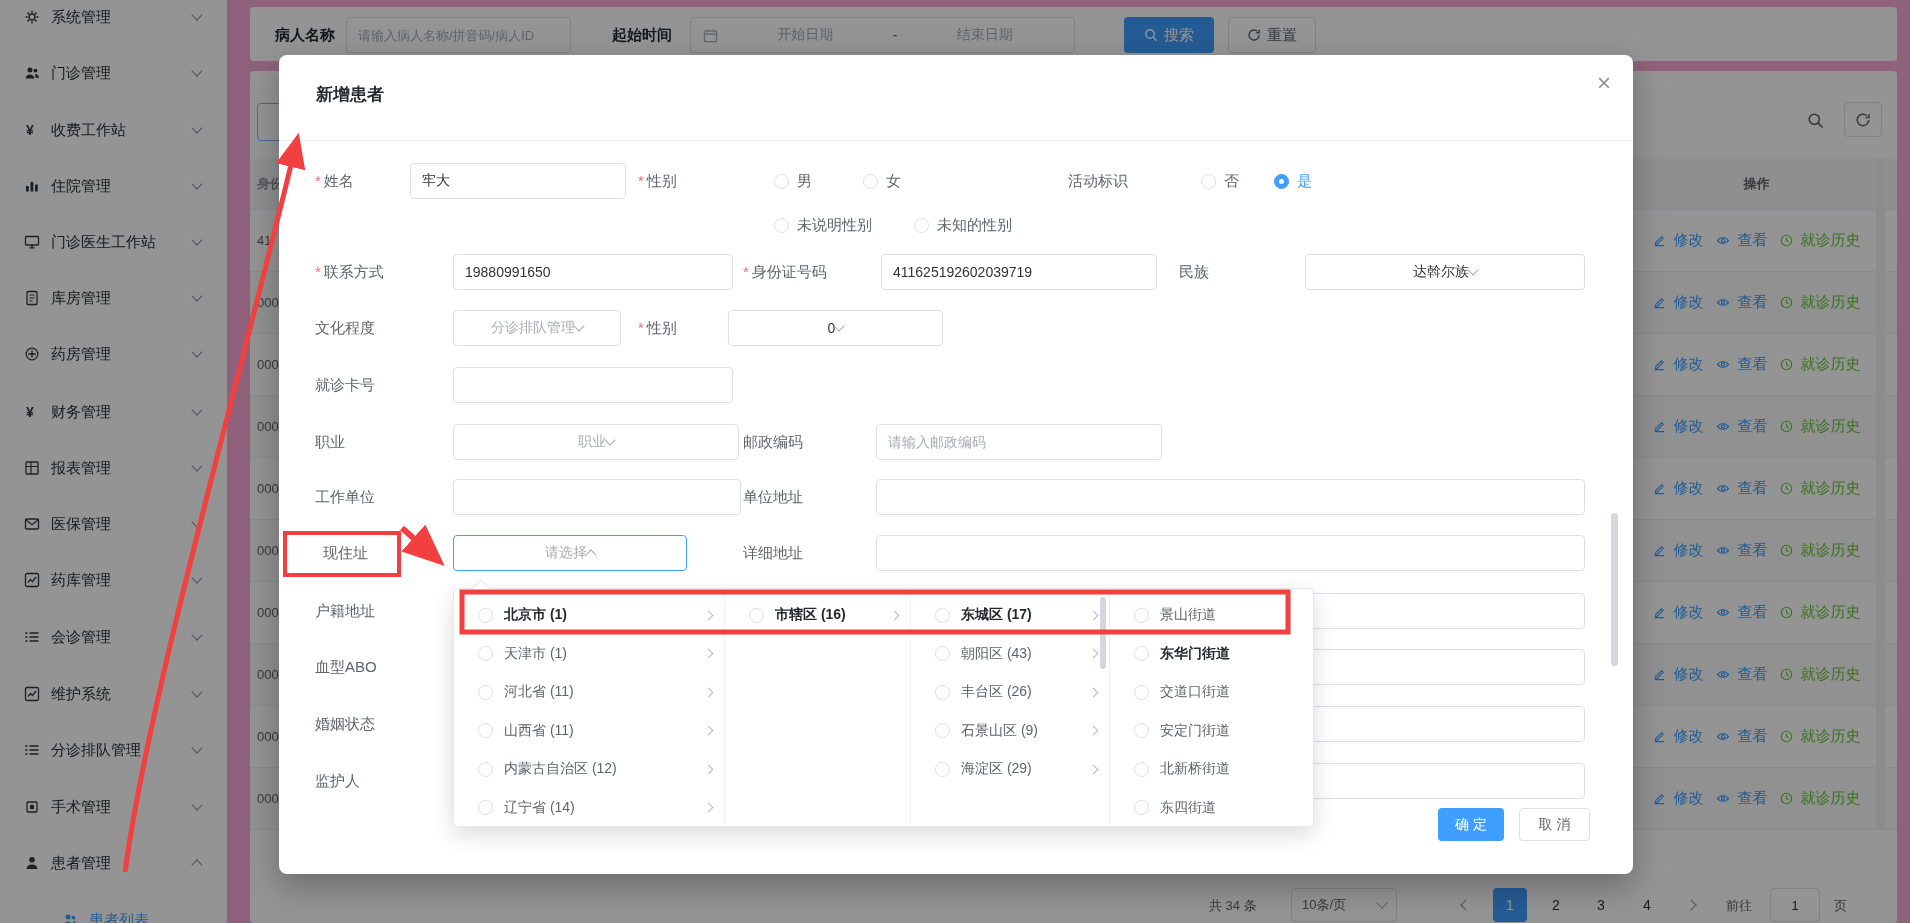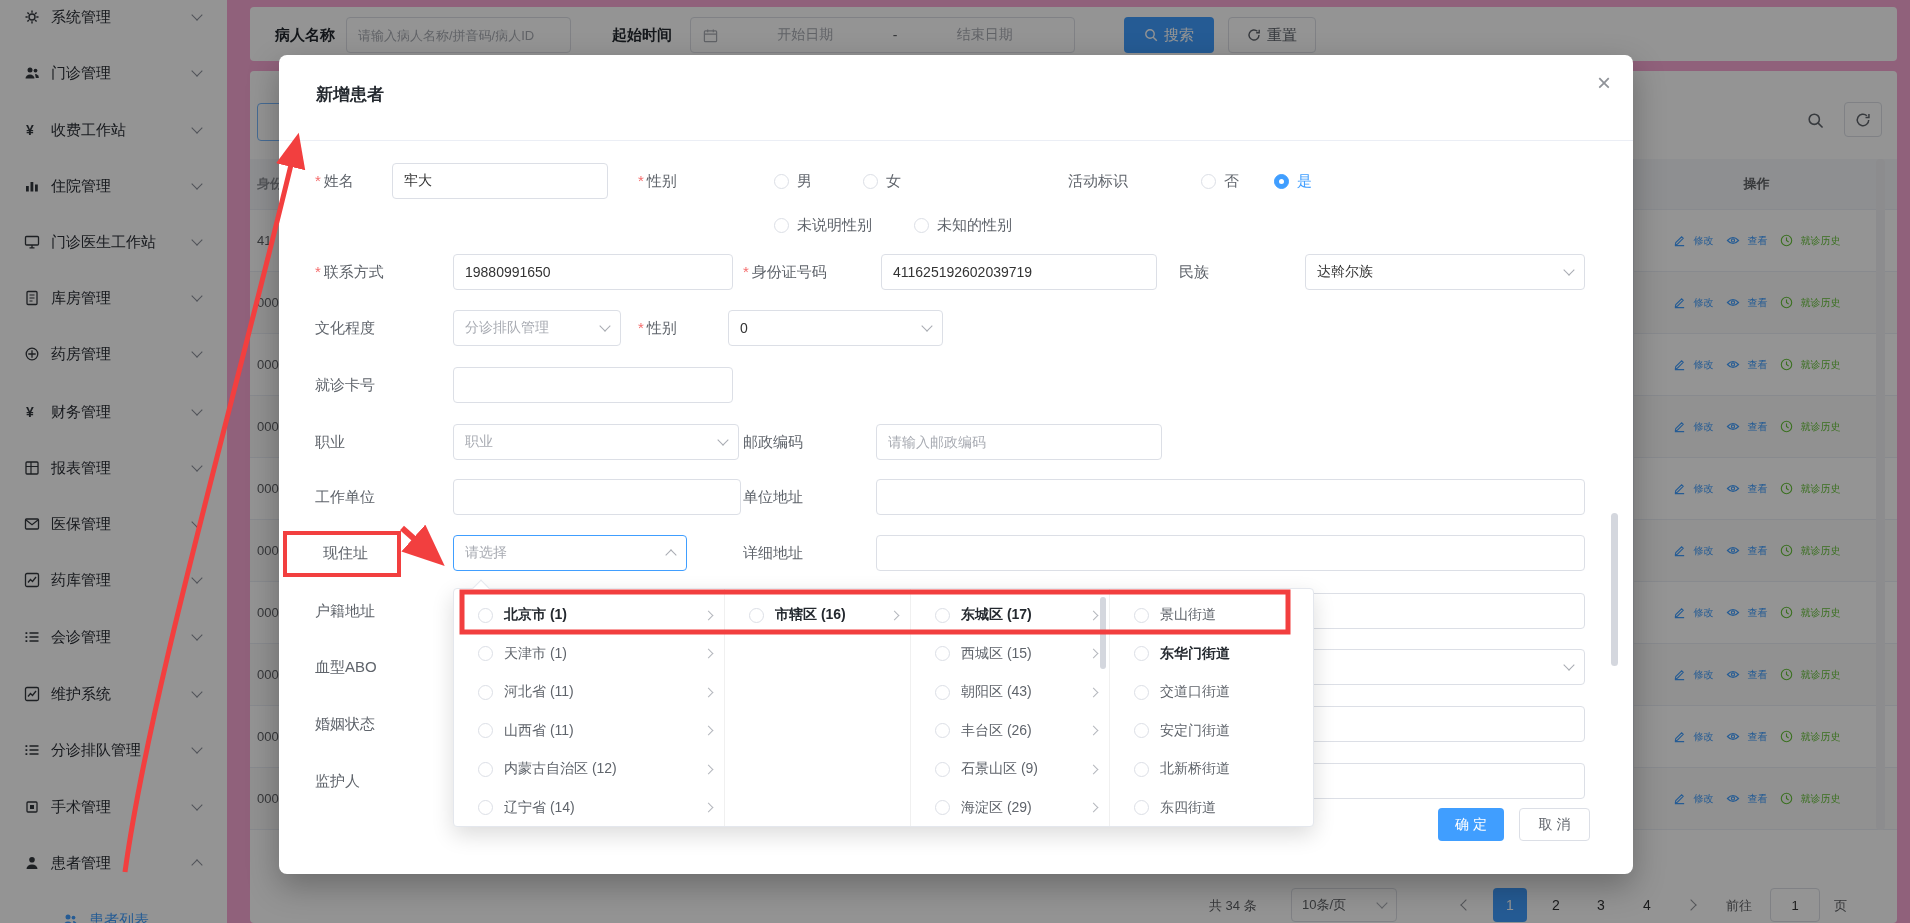--- a/index.html
+++ b/index.html
@@ -12,21 +12,21 @@
 .s-item{position:absolute;left:0;width:227px;height:30px;display:flex;align-items:center;padding-left:24px;color:#2b2f36;font-size:15px;cursor:pointer}
 .s-item svg{flex:0 0 16px;margin-right:11px}
 .s-lb{flex:1;white-space:nowrap}
 .chv{width:8px;height:8px;border-right:1.5px solid #8a8f99;border-bottom:1.5px solid #8a8f99;transform:rotate(45deg);margin-right:26px;margin-top:-4px}
 .chv.up{transform:rotate(225deg);margin-top:4px}
 
 .card{position:absolute;background:#fff;border-radius:4px}
 
 .fin{position:absolute;height:36px;border:1px solid #dcdfe6;border-radius:4px;font-size:14px;color:#333;padding:0 11px;background:#fff;outline:none;font-family:inherit}
 input.fin::placeholder{color:#a8abb2}
-.fsel{position:absolute;height:36px;border:1px solid #dcdfe6;border-radius:4px;background:#fff;display:flex;align-items:center;justify-content:space-between;padding:0 11px;font-size:14px;color:#333;cursor:pointer}
+.fsel{position:absolute;height:36px;border:1px solid #dcdfe6;border-radius:4px;background:#fff;display:flex;align-items:center;justify-content:center;padding:0 11px;font-size:14px;color:#333;cursor:pointer}
 .ph{color:#a8abb2}
 .dchv{width:8px;height:8px;border-right:1.4px solid #a8abb2;border-bottom:1.4px solid #a8abb2;transform:rotate(45deg);margin-top:-4px;flex:0 0 8px}
 .dchv.up{transform:rotate(225deg);margin-top:4px}
 .btn{position:absolute;display:flex;align-items:center;justify-content:center;gap:6px;border-radius:4px;font-size:15px;cursor:pointer}
 
 .flb{position:absolute;height:36px;line-height:36px;font-size:15px;color:#5f646b;white-space:nowrap}
 .star{color:#f56c6c;margin-right:3px}
 .radio-row{position:absolute;height:36px;display:flex;align-items:center;gap:8px;font-size:15px;color:#5f646b;cursor:pointer;white-space:nowrap}
 .rc{width:15px;height:15px;border:1px solid #dcdfe6;border-radius:50%;background:#fff;flex:0 0 15px}
 .rc.on{background:#409eff;border-color:#409eff;position:relative}
@@ -37,21 +37,21 @@
 
 .cpanel{position:absolute;left:174px;top:533px;width:861px;height:239px;background:#fff;border:1px solid #e4e7ed;border-radius:4px;box-shadow:0 8px 22px rgba(0,0,0,.14)}
 .ccol{position:absolute;top:0;height:100%;padding-top:7px}
 .citem{height:38.5px;display:flex;align-items:center;padding:0 12px 0 24px;font-size:14px;color:#5f646b;cursor:pointer}
 .crc{width:15px;height:15px;border:1px solid #dcdfe6;border-radius:50%;margin-right:11px;flex:0 0 15px;background:#fff}
 .ct{flex:1;white-space:nowrap}
 .citem.selp{font-weight:bold;color:#24292f}
 .rchv{width:7px;height:7px;border-top:1.5px solid #b4b7bd;border-right:1.5px solid #b4b7bd;transform:rotate(45deg);flex:0 0 7px}
 .cnotch{position:absolute;left:196px;top:527px;width:12px;height:12px;background:#fff;border-left:1px solid #e4e7ed;border-top:1px solid #e4e7ed;transform:rotate(45deg)}
 
-.alink{display:inline-flex;align-items:center;gap:8px;font-size:10px;cursor:pointer;white-space:nowrap}
+.alink{display:inline-flex;align-items:center;gap:8px;font-size:15px;cursor:pointer;white-space:nowrap}
 .pgbtn{position:absolute;width:34px;height:34px;display:flex;align-items:center;justify-content:center;font-size:14px;color:#303133;cursor:pointer;border-radius:4px}
 .pgbtn.on{background:#409eff;color:#fff}
 .anno{position:absolute;left:0;top:0;z-index:90;pointer-events:none}
 </style>
 </head>
 <body>
 
 <div class="stage">
 
   <div class="sidebar">
@@ -531,21 +531,21 @@
   <span class="abs" style="left:1834px;top:897px;font-size:13px;color:#606266">页</span>
 
   <div class="dim"></div>
 
   <div class="modal">
     <span class="abs" style="left:37px;top:28px;font-size:17px;font-weight:bold;color:#24292f">新增患者</span>
     <span class="abs" style="left:1318px;top:16px;font-size:24px;color:#909399;cursor:pointer;line-height:1">×</span>
     <div class="abs" style="left:0;top:85px;width:1354px;height:1px;background:#ebeef5"></div>
 
     <span class="flb" style="left:36px;top:108px"><span class="star">*</span><span>姓名</span></span>
-    <input class="fin" style="left: 113px; top: 108px; width: 216px;" value="牢大">
+    <input class="fin" style="left: 131px; top: 108px; width: 216px;" value="牢大">
     <span class="flb" style="left:359px;top:108px"><span class="star">*</span><span>性别</span></span>
     <div class="radio-row" style="left:495px;top:108px">
         <span class="rc"></span>
         <span>男</span>
       </div>
     <div class="radio-row" style="left:584px;top:108px">
         <span class="rc"></span>
         <span>女</span>
       </div>
     <span class="flb" style="left:789px;top:108px">活动标识</span>
@@ -661,25 +661,20 @@
         <div class="citem selp">
             <span class="crc"></span>
             <span class="ct">市辖区 (16)</span>
             <span class="rchv"></span>
           </div>
       </div>
       <div class="ccol" style="left:457px;width:199px;border-right:1px solid #f0f0f0">
         <div class="citem selp">
             <span class="crc"></span>
             <span class="ct">东城区 (17)</span>
-            <span class="rchv"></span>
-          </div>
-        <div class="citem">
-            <span class="crc"></span>
-            <span class="ct">西城区 (15)</span>
             <span class="rchv"></span>
           </div>
         <div class="citem">
             <span class="crc"></span>
             <span class="ct">朝阳区 (43)</span>
             <span class="rchv"></span>
           </div>
         <div class="citem">
             <span class="crc"></span>
             <span class="ct">丰台区 (26)</span>

